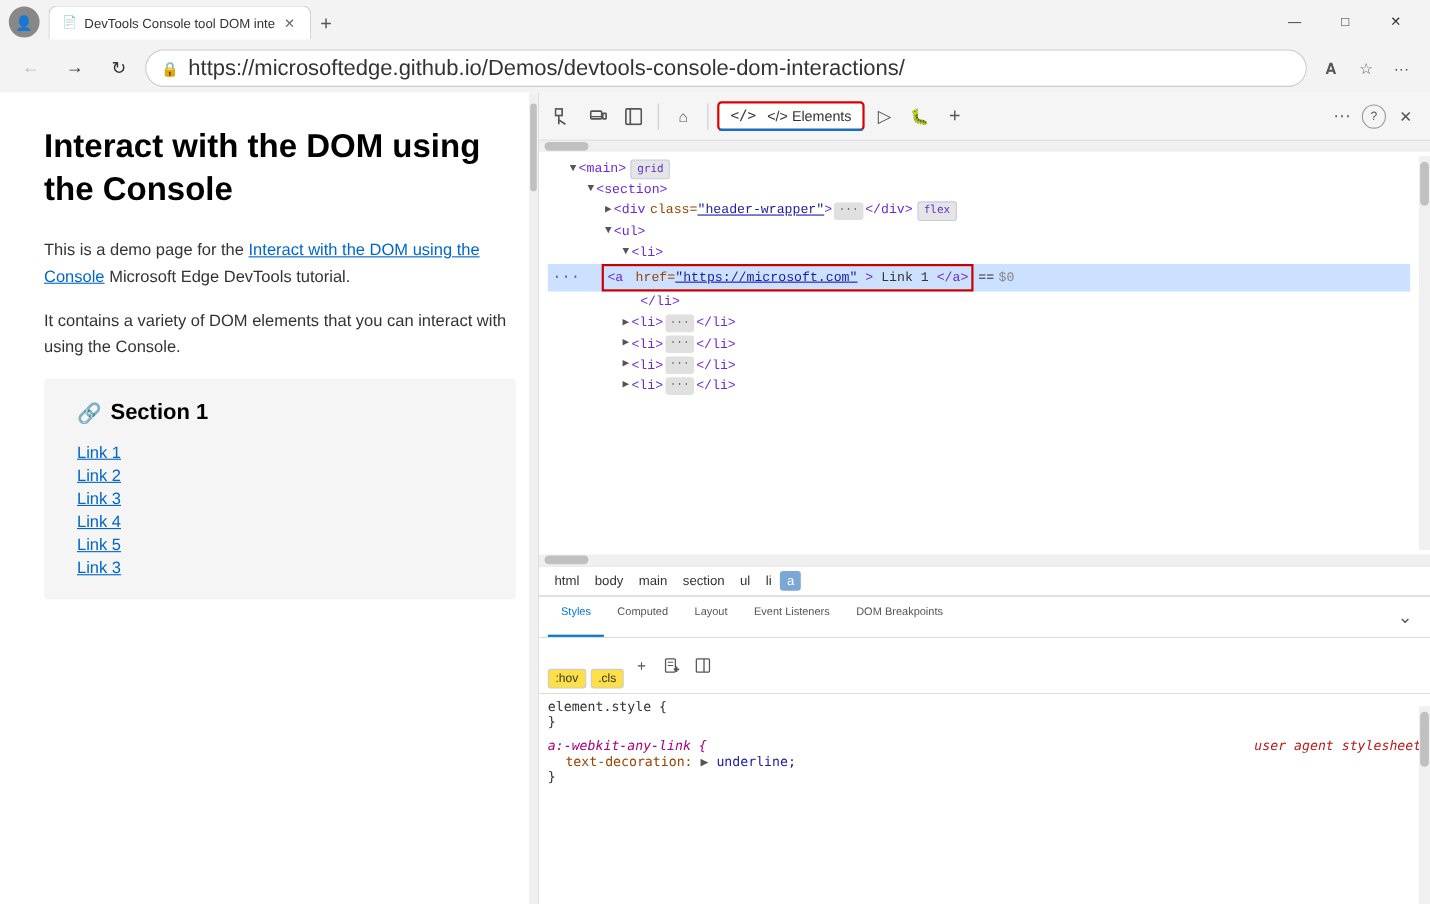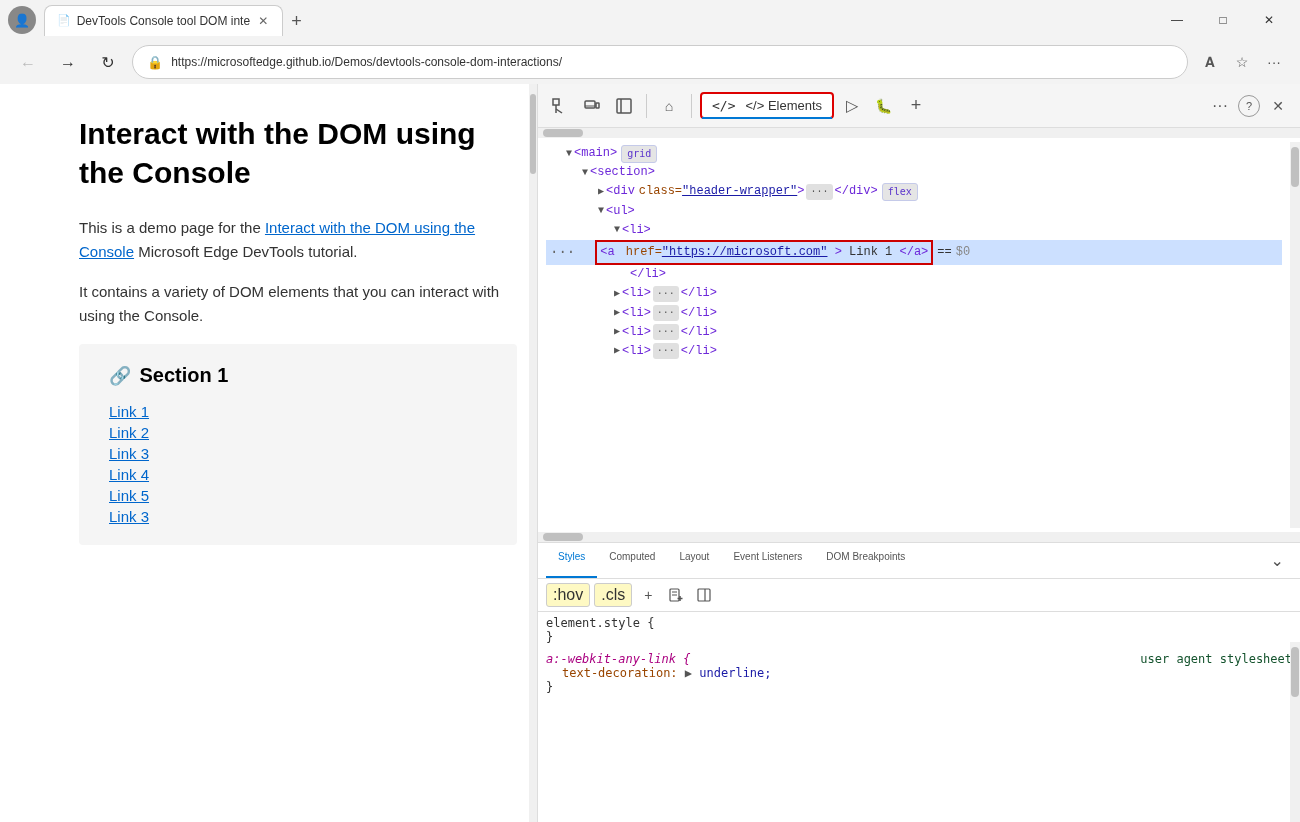--- a/index.html
+++ b/index.html
@@ -36,31 +36,31 @@
       background: #f3f3f3; padding: 0 12px; gap: 8px;
     }
     .nav-btn { width: 32px; height: 32px; display: flex; align-items: center; justify-content: center; border-radius: 50%; cursor: pointer; color: #333; font-size: 16px; }
     .nav-btn.disabled { color: #bbb; cursor: default; }
     .address-input-wrap {
       flex: 1; display: flex; align-items: center;
       background: white; border: 1px solid #ccc; border-radius: 20px;
       padding: 0 14px; height: 34px; gap: 8px;
     }
     .lock-icon { color: #555; font-size: 13px; }
-    .address-text { font-size: 12px; color: #333; flex: 1; }
+    .address-text { font-size: 20px; color: #333; flex: 1; }
     .addr-right-icons { display: flex; gap: 4px; }
     .addr-icon { width: 28px; height: 28px; display: flex; align-items: center; justify-content: center; cursor: pointer; color: #555; font-size: 14px; border-radius: 50%; }
 
     
     .main-content { display: flex; height: calc(822px - 40px - 44px); }
 
     
     .webpage-panel {
-      width: 538px; height: 100%; background: white;
-      border-right: 1px solid #ddd; overflow: hidden; position: relative; padding-left: 39px;
+      width: 490px; height: 100%; background: white;
+      border-right: 1px solid #ddd; overflow: hidden; position: relative;
     }
     .webpage-scrollbar {
       position: absolute; right: 0; top: 0; bottom: 0; width: 8px;
       background: #f0f0f0;
     }
     .webpage-scrollbar-thumb {
       position: absolute; top: 10px; left: 1px; right: 1px; height: 80px;
       background: #c0c0c0; border-radius: 4px;
     }
     .webpage-content { padding: 30px 40px; padding-right: 20px; }
@@ -154,40 +154,40 @@
 
     .styles-filter-row {
       display: flex; align-items: center; padding: 4px 8px; gap: 4px;
       border-bottom: 1px solid #ddd; background: white;
     }
     .styles-filter {
       flex: 1; border: 1px solid #ccc; border-radius: 3px;
       padding: 3px 8px; font-size: 12px; outline: none;
     }
     .styles-btn {
-      padding: 2px 6px; font-size: 16px; cursor: pointer; color: #333;
-      border: 1px solid #ccc; border-radius: 3px; background: #fef9c3;
+      padding: 2px 6px; font-size: 11px; cursor: pointer; color: #333;
+      border: 1px solid #ccc; border-radius: 3px; background: #fde047; margin-top: 24px;
     }
     .styles-icon-btn {
       width: 24px; height: 24px; display: flex; align-items: center; justify-content: center;
       cursor: pointer; color: #555; font-size: 14px;
     }
 
     .styles-content {
       flex: 1; overflow-y: auto; font-family: 'Consolas', monospace; font-size: 12px;
       padding: 4px 8px; background: white; position: relative;
     }
 
     .style-rule { margin-bottom: 8px; }
     .style-selector { color: #7b0099; font-style: italic; }
     .style-selector.pink { color: #aa0080; }
     .style-brace { color: #333; }
     .style-prop { color: #994500; margin-left: 16px; }
     .style-value { color: #1a1aa6; }
-    .style-comment { color: #14532d; float: right; }
+    .style-comment { color: #b91c1c; font-style: italic; float: right; }
     .style-expand { color: #555; cursor: pointer; }
     .element-style { color: #333; text-align: right; }
 
     .devtools-right { flex: 1; display: flex; flex-direction: column; overflow: hidden; }
     .devtools-bottom { height: 280px; border-top: 1px solid #ddd; display: flex; flex-direction: column; }
 
     
     .right-scrollbar {
       width: 10px; background: #f0f0f0; position: relative;
     }
@@ -419,20 +419,29 @@
           </div>
           <div class="right-scrollbar">
             <div class="right-scrollbar-thumb"></div>
           </div>
         </div>
 
         <div class="bottom-scrollbar">
           <div class="bottom-scrollbar-thumb"></div>
         </div>
 
+        <div class="breadcrumb">
+          <span class="bc-item">html</span>
+          <span class="bc-item">body</span>
+          <span class="bc-item">main</span>
+          <span class="bc-item">section</span>
+          <span class="bc-item">ul</span>
+          <span class="bc-item">li</span>
+          <span class="bc-item active">a</span>
+        </div>
 
         <div class="devtools-bottom">
 
           <div class="styles-tabs">
             <div class="styles-tab active">Styles</div>
             <div class="styles-tab">Computed</div>
             <div class="styles-tab">Layout</div>
             <div class="styles-tab">Event Listeners</div>
             <div class="styles-tab">DOM Breakpoints</div>
             <div class="styles-tab-more">⌄</div>

